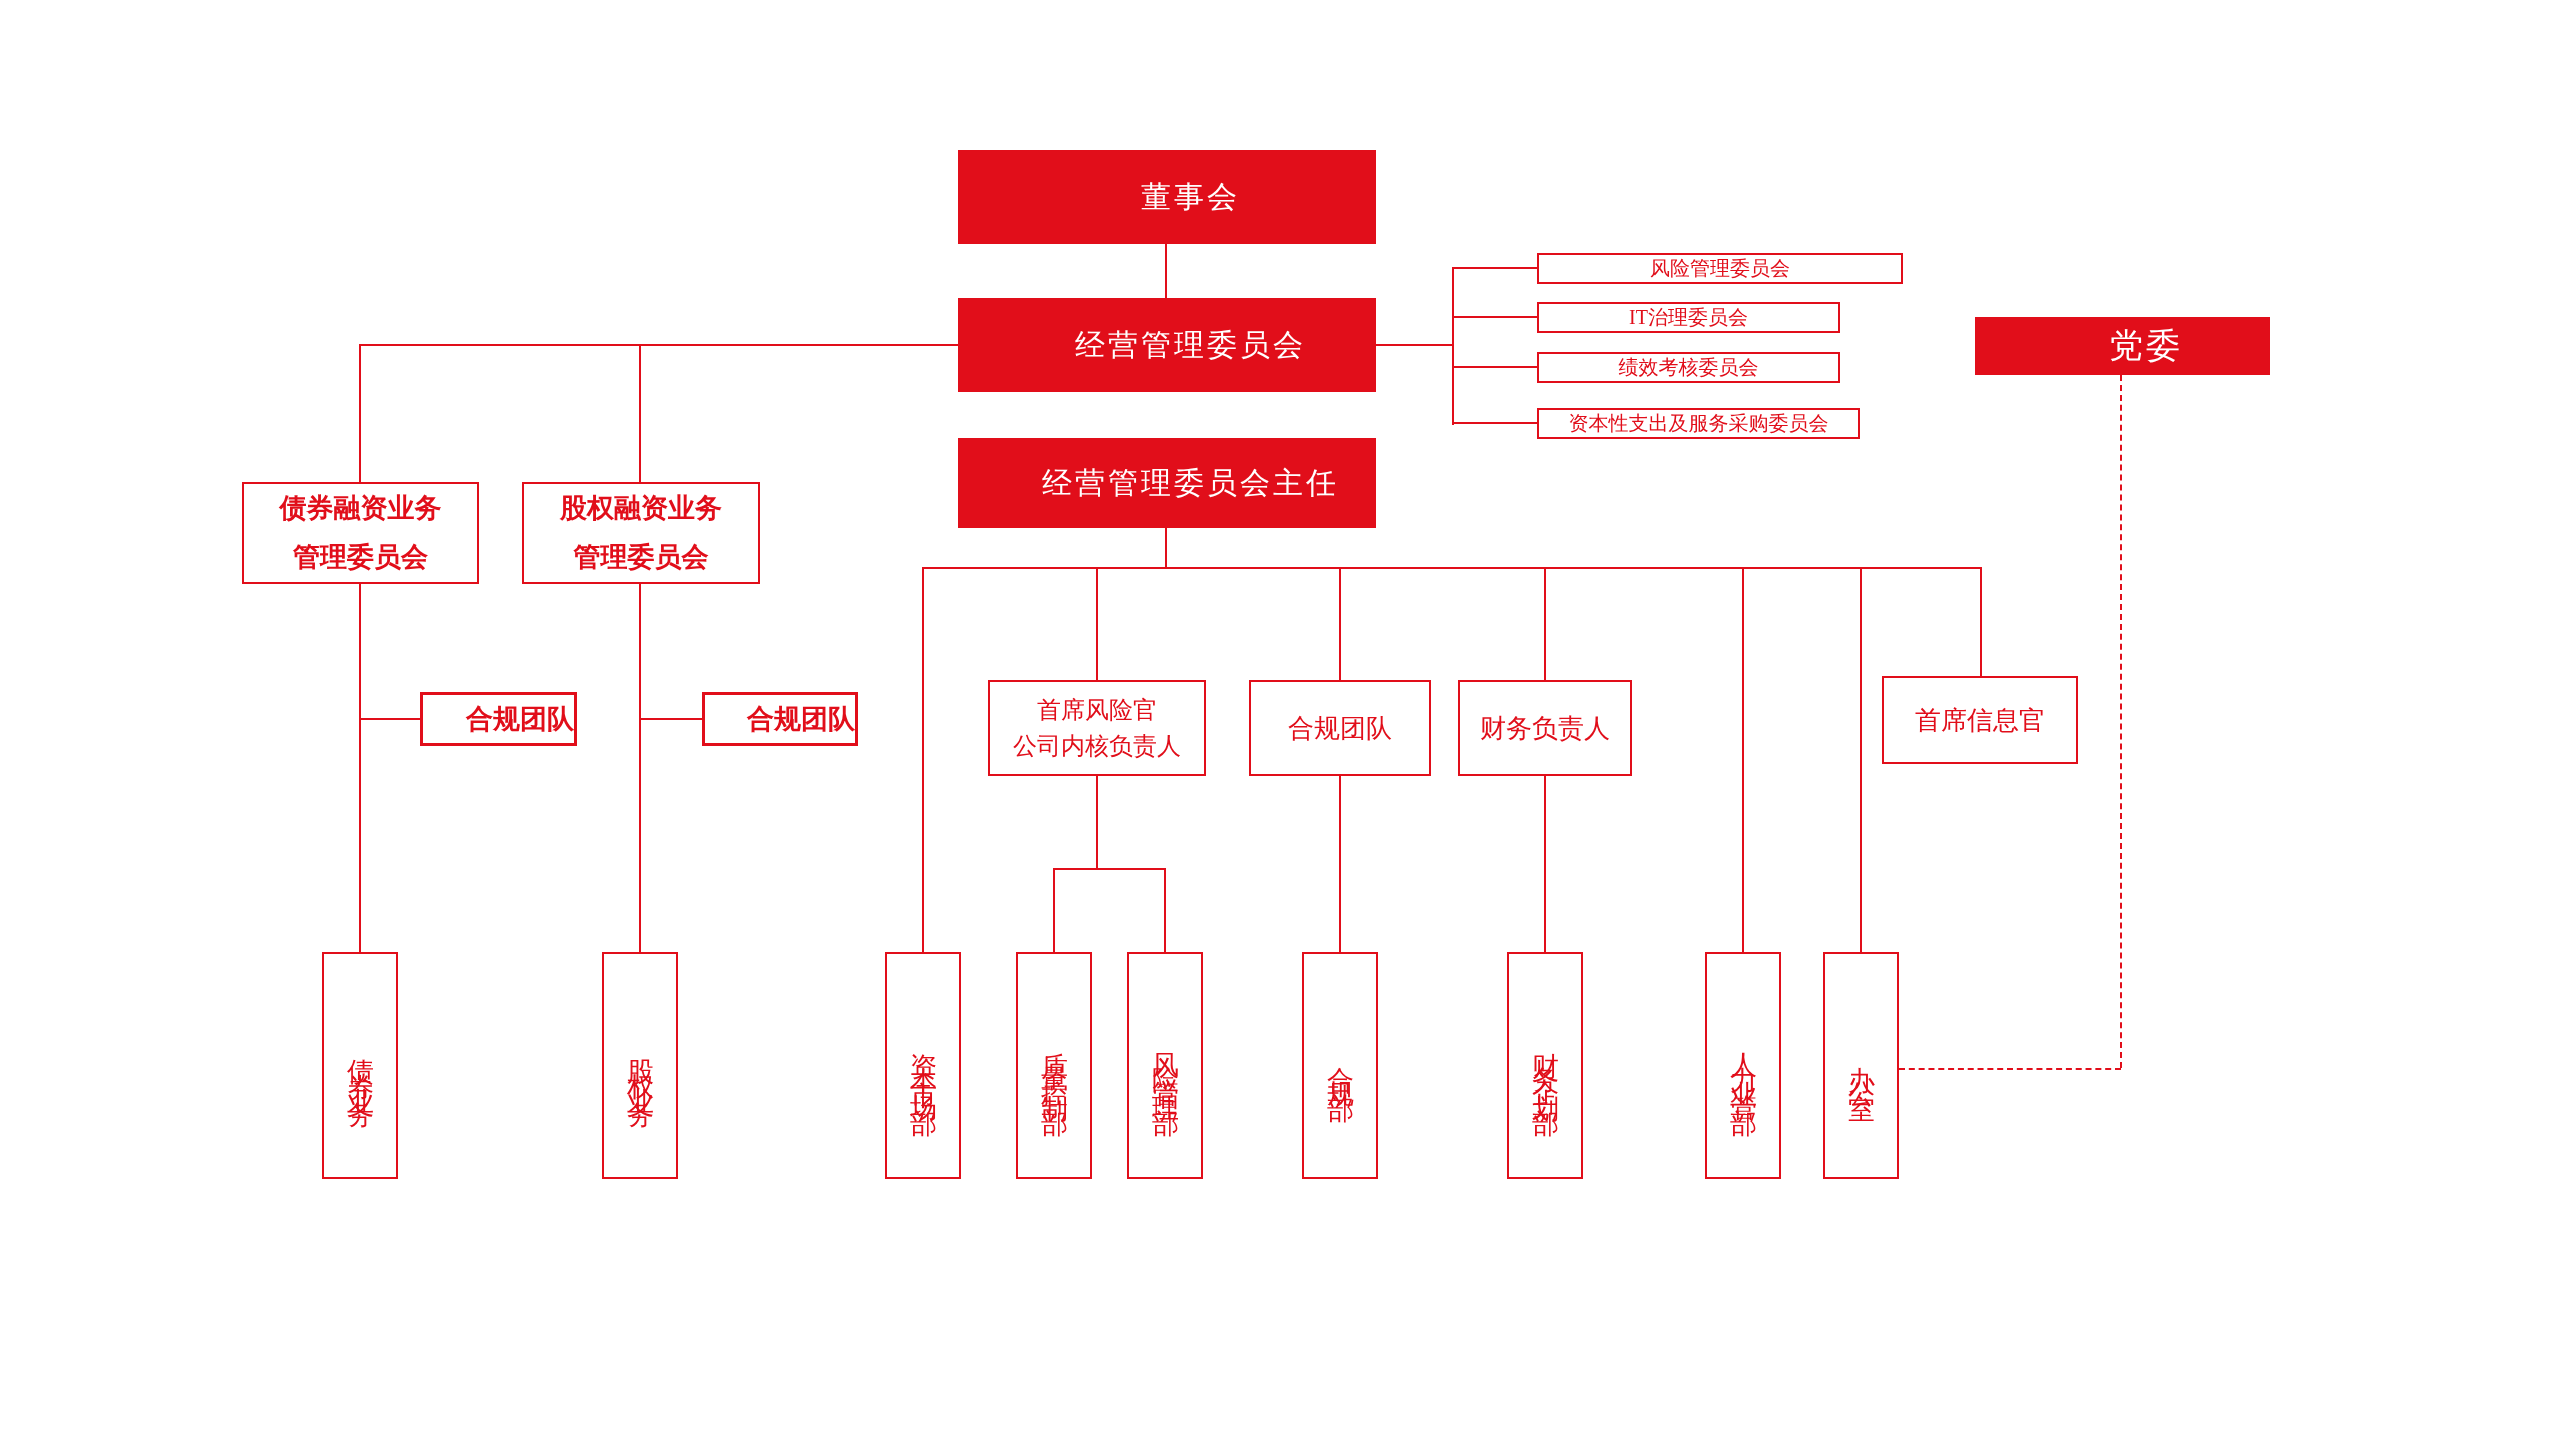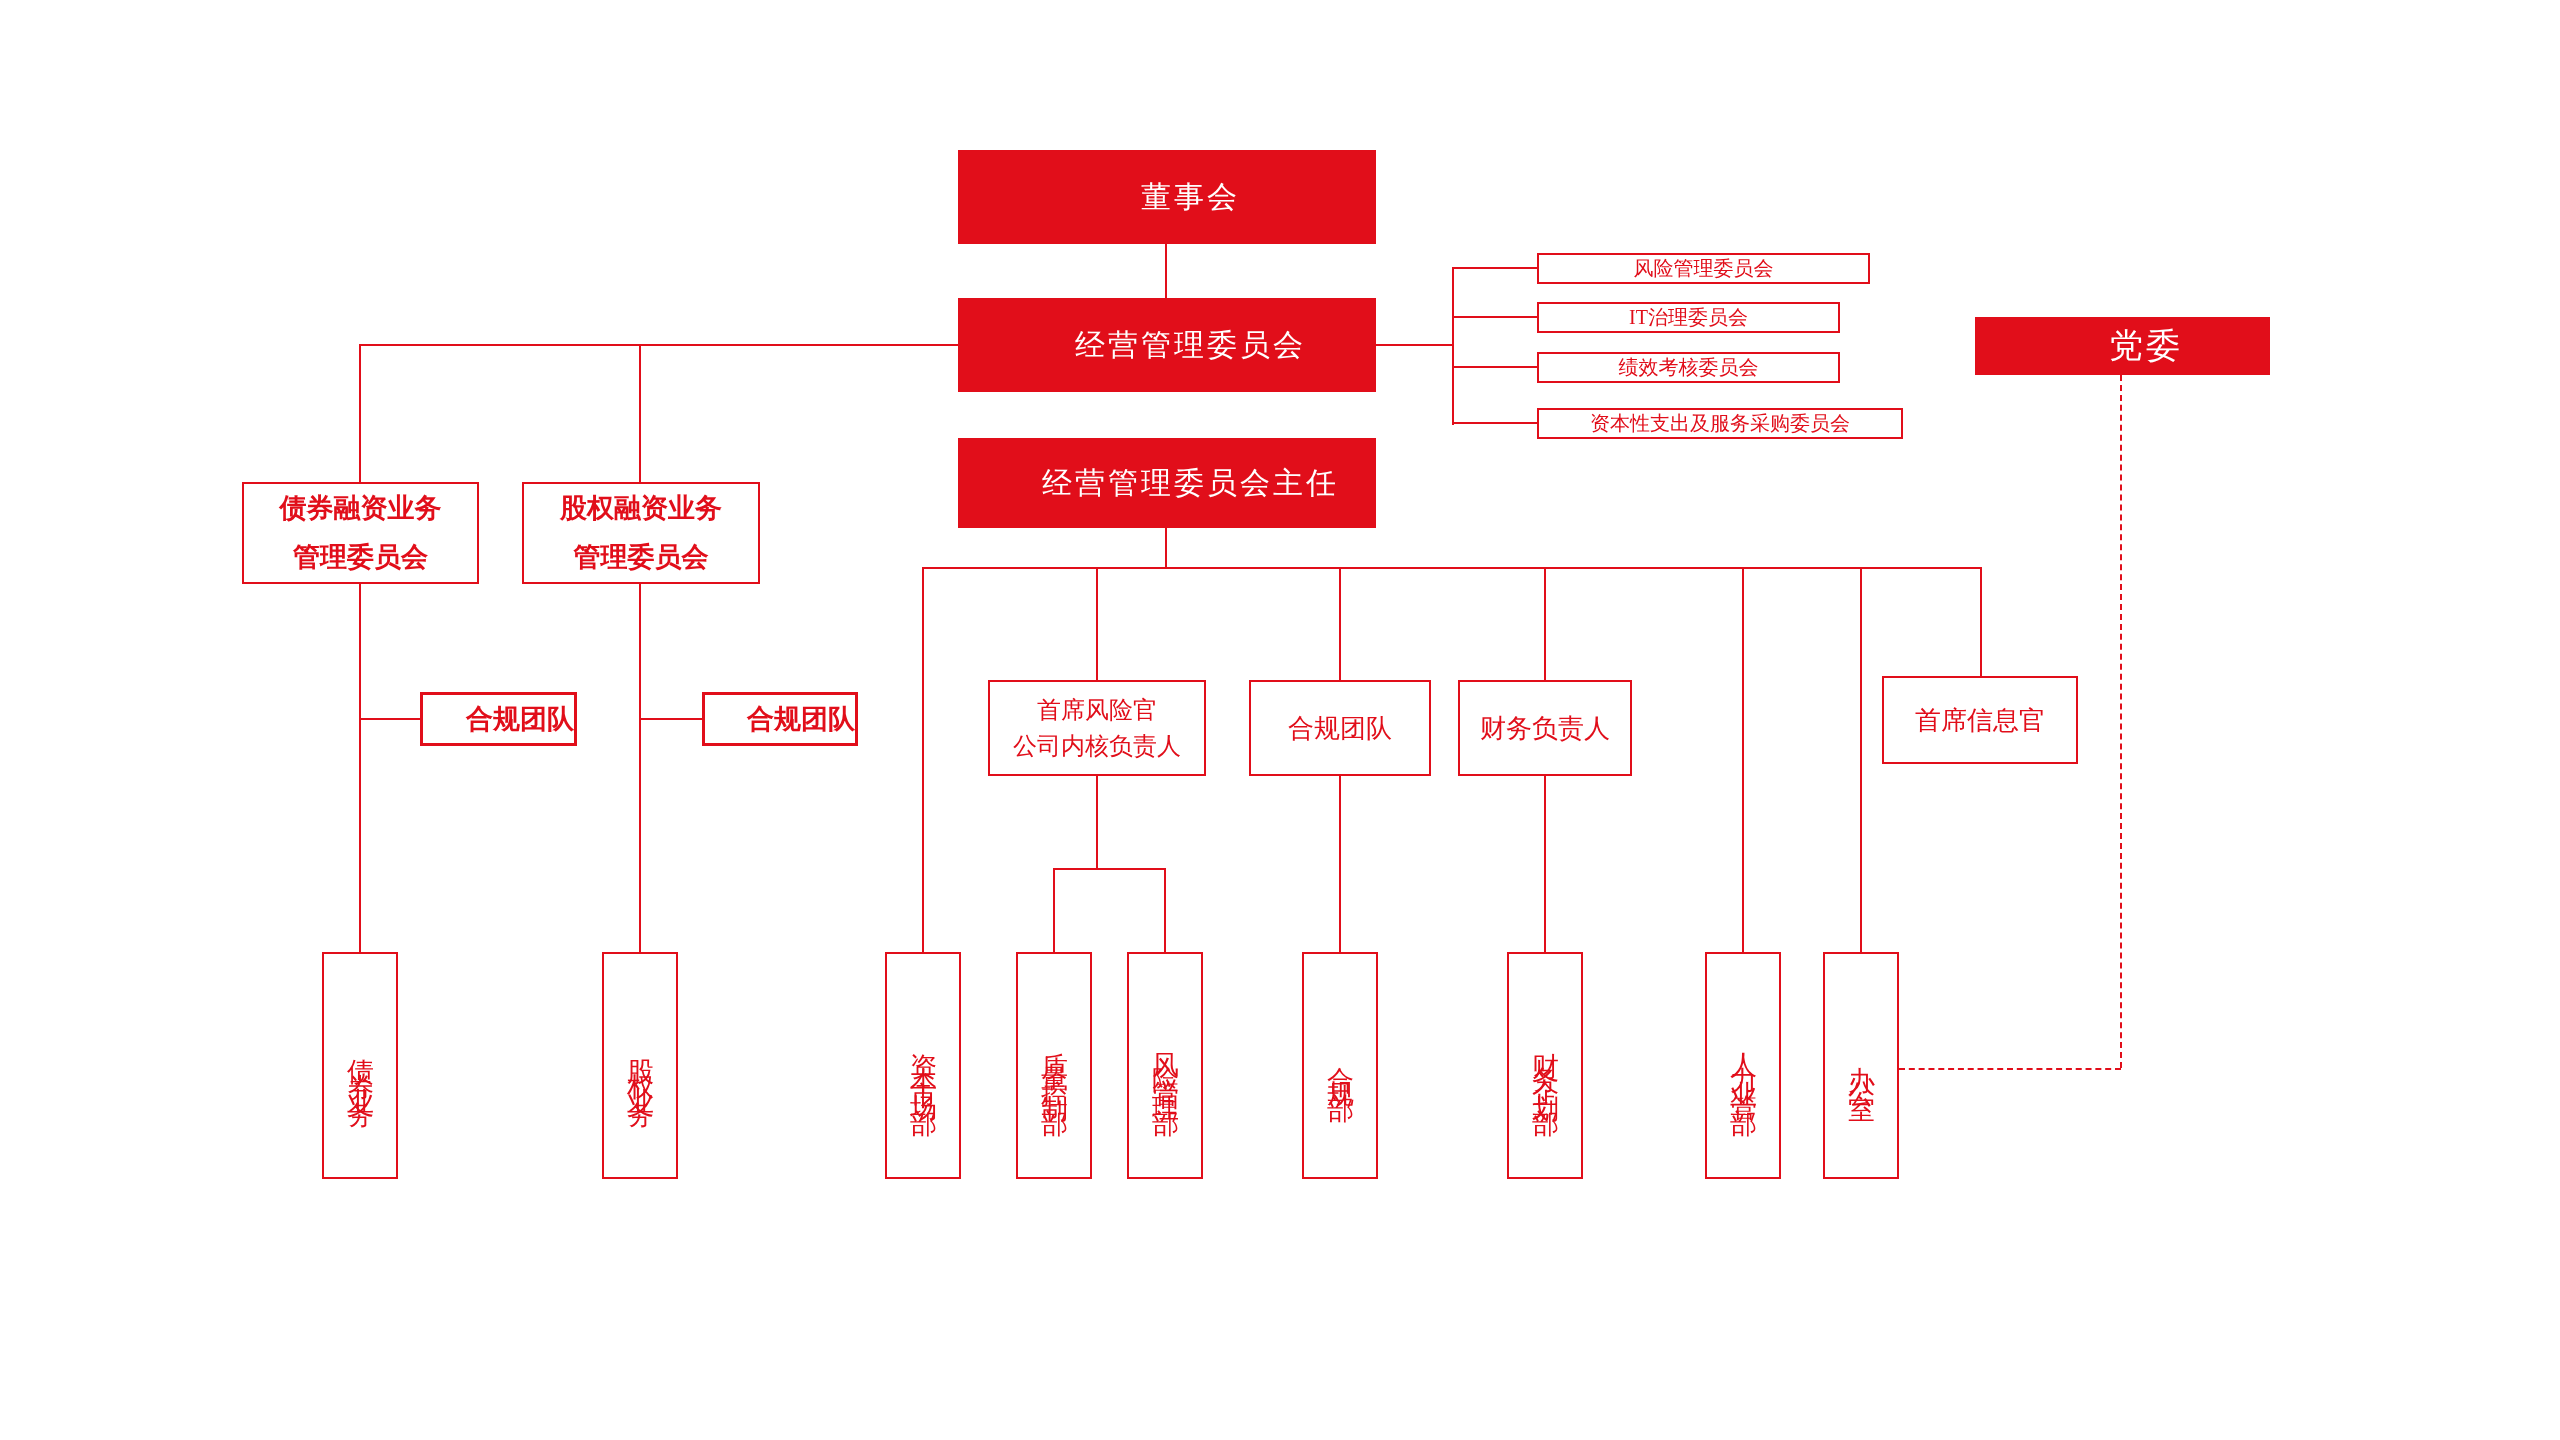--- a/index.html
+++ b/index.html
@@ -80,30 +80,30 @@
   </div>
 
   <div class="box filled" style="left:958px;top:298px;width:418px;height:94px;font-size:30px;">
     <span>经营管理委员会</span>
   </div>
 
   <div class="box filled" style="left:1975px;top:317px;width:295px;height:58px;font-size:34px;">
     <span>党委</span>
   </div>
 
-  <div class="box outlined" style="left:1537px;top:253px;width:333px;height:31px;font-size:20px;">
+  <div class="box outlined" style="left:1537px;top:253px;width:366px;height:31px;font-size:20px;">
     <span>风险管理委员会</span>
   </div>
   <div class="box outlined" style="left:1537px;top:302px;width:303px;height:31px;font-size:20px;">
     <span>IT治理委员会</span>
   </div>
   <div class="box outlined" style="left:1537px;top:352px;width:303px;height:31px;font-size:20px;">
     <span>绩效考核委员会</span>
   </div>
-  <div class="box outlined" style="left:1537px;top:408px;width:366px;height:31px;font-size:20px;">
+  <div class="box outlined" style="left:1537px;top:408px;width:323px;height:31px;font-size:20px;">
     <span>资本性支出及服务采购委员会</span>
   </div>
 
   <div class="box outlined two-line bold" style="left:242px;top:482px;width:237px;height:102px;font-size:27px;">
     <span>债券融资业务</span>
     <span>管理委员会</span>
   </div>
   <div class="box outlined two-line bold" style="left:522px;top:482px;width:238px;height:102px;font-size:27px;">
     <span>股权融资业务</span>
     <span>管理委员会</span>

